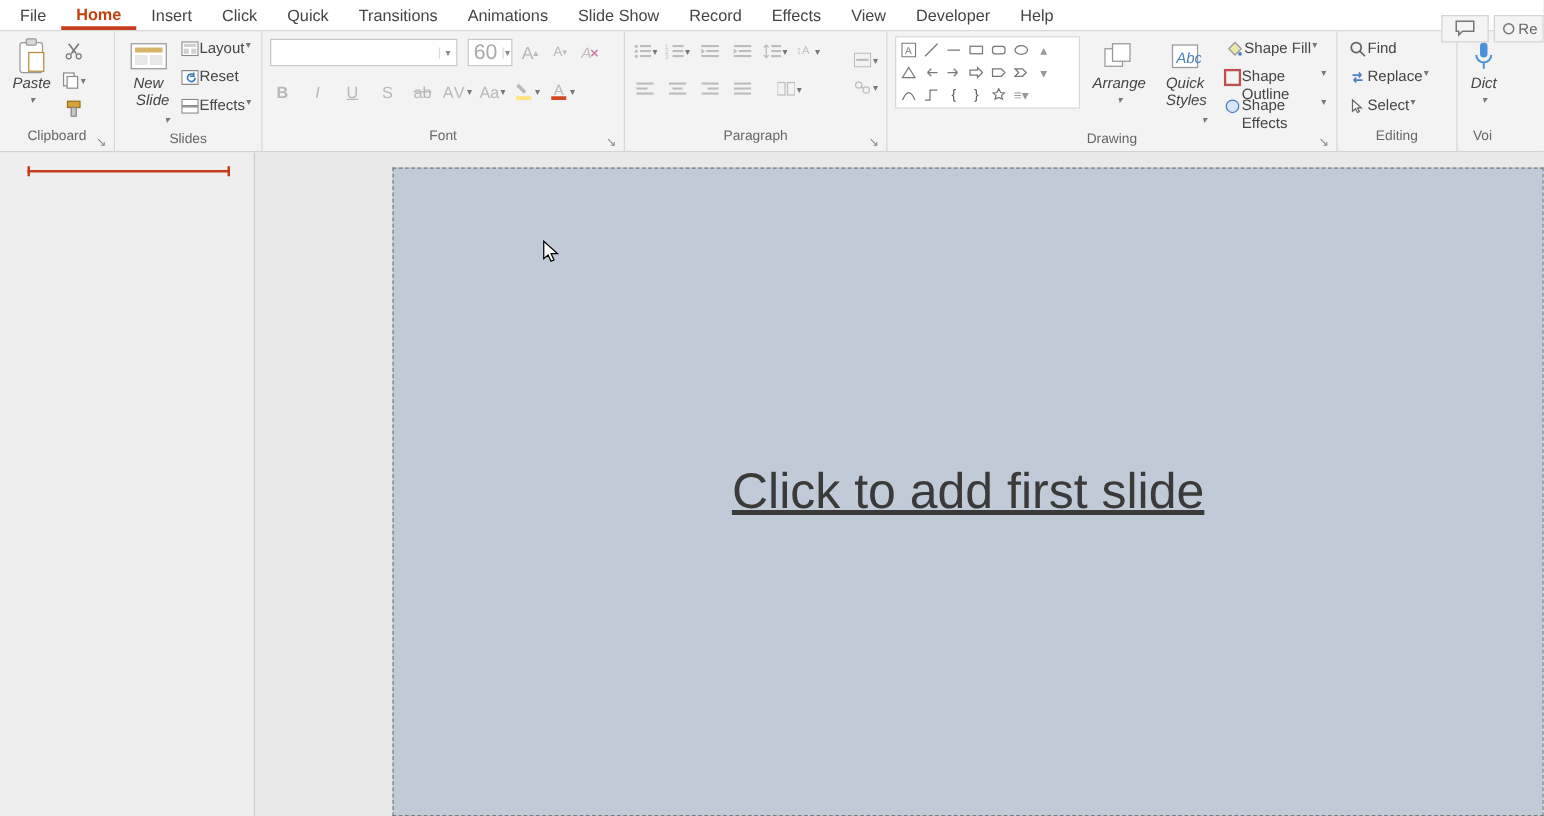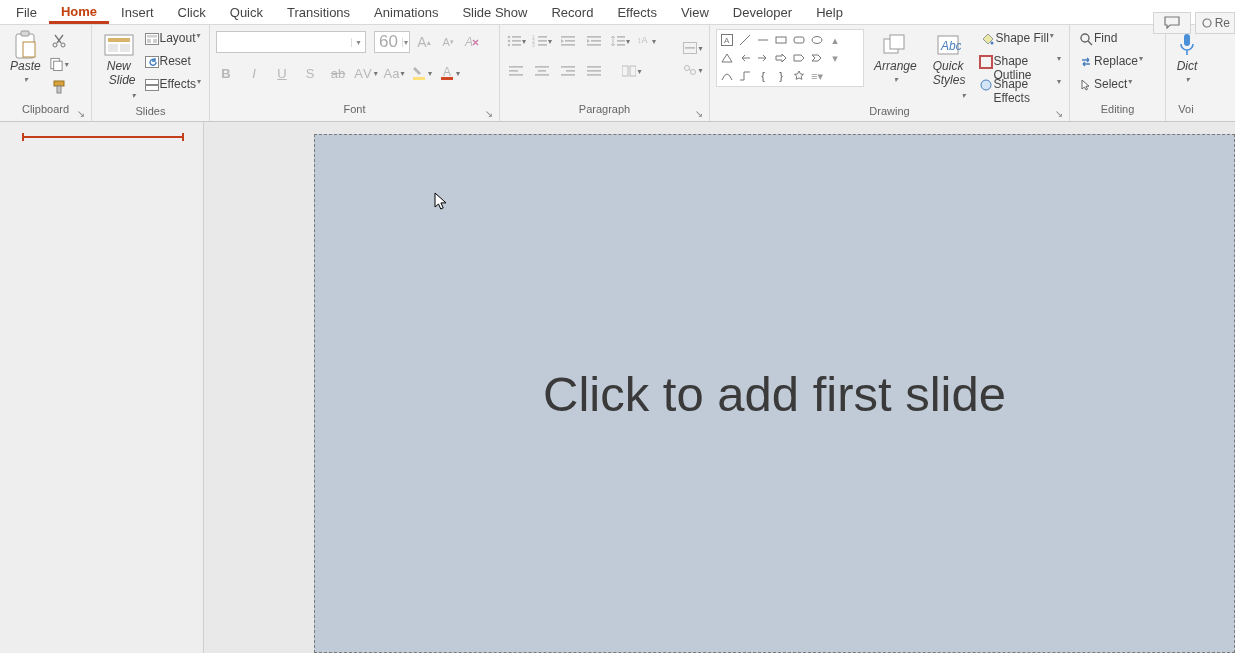--- a/index.html
+++ b/index.html
@@ -56,21 +56,21 @@
 .thumbnails .caret-mark::before { left: 0; }
 .thumbnails .caret-mark::after  { right: 0; }
 
 .canvas-wrap { flex: 1; position: relative; background: #e9e9e9; }
 .slide-canvas {
   position: absolute; left: 110px; top: 12px; right: 0; bottom: 0;
   background: #c1cbd7;
   border: 1px dashed #7a7a7a;
   display: flex; align-items: center; justify-content: center;
 }
-.slide-canvas .placeholder { font-size: 49px; color: #3a3a3a; font-weight: 300; }
+.slide-canvas .placeholder { font-size: 40px; color: #3a3a3a; font-weight: 300; text-decoration: underline; }
 
 
 .cursor { position: absolute; width: 14px; height: 20px; pointer-events: none; }
 
 
 svg { display: block; }
 </style>
 </head>
 <body>
 

